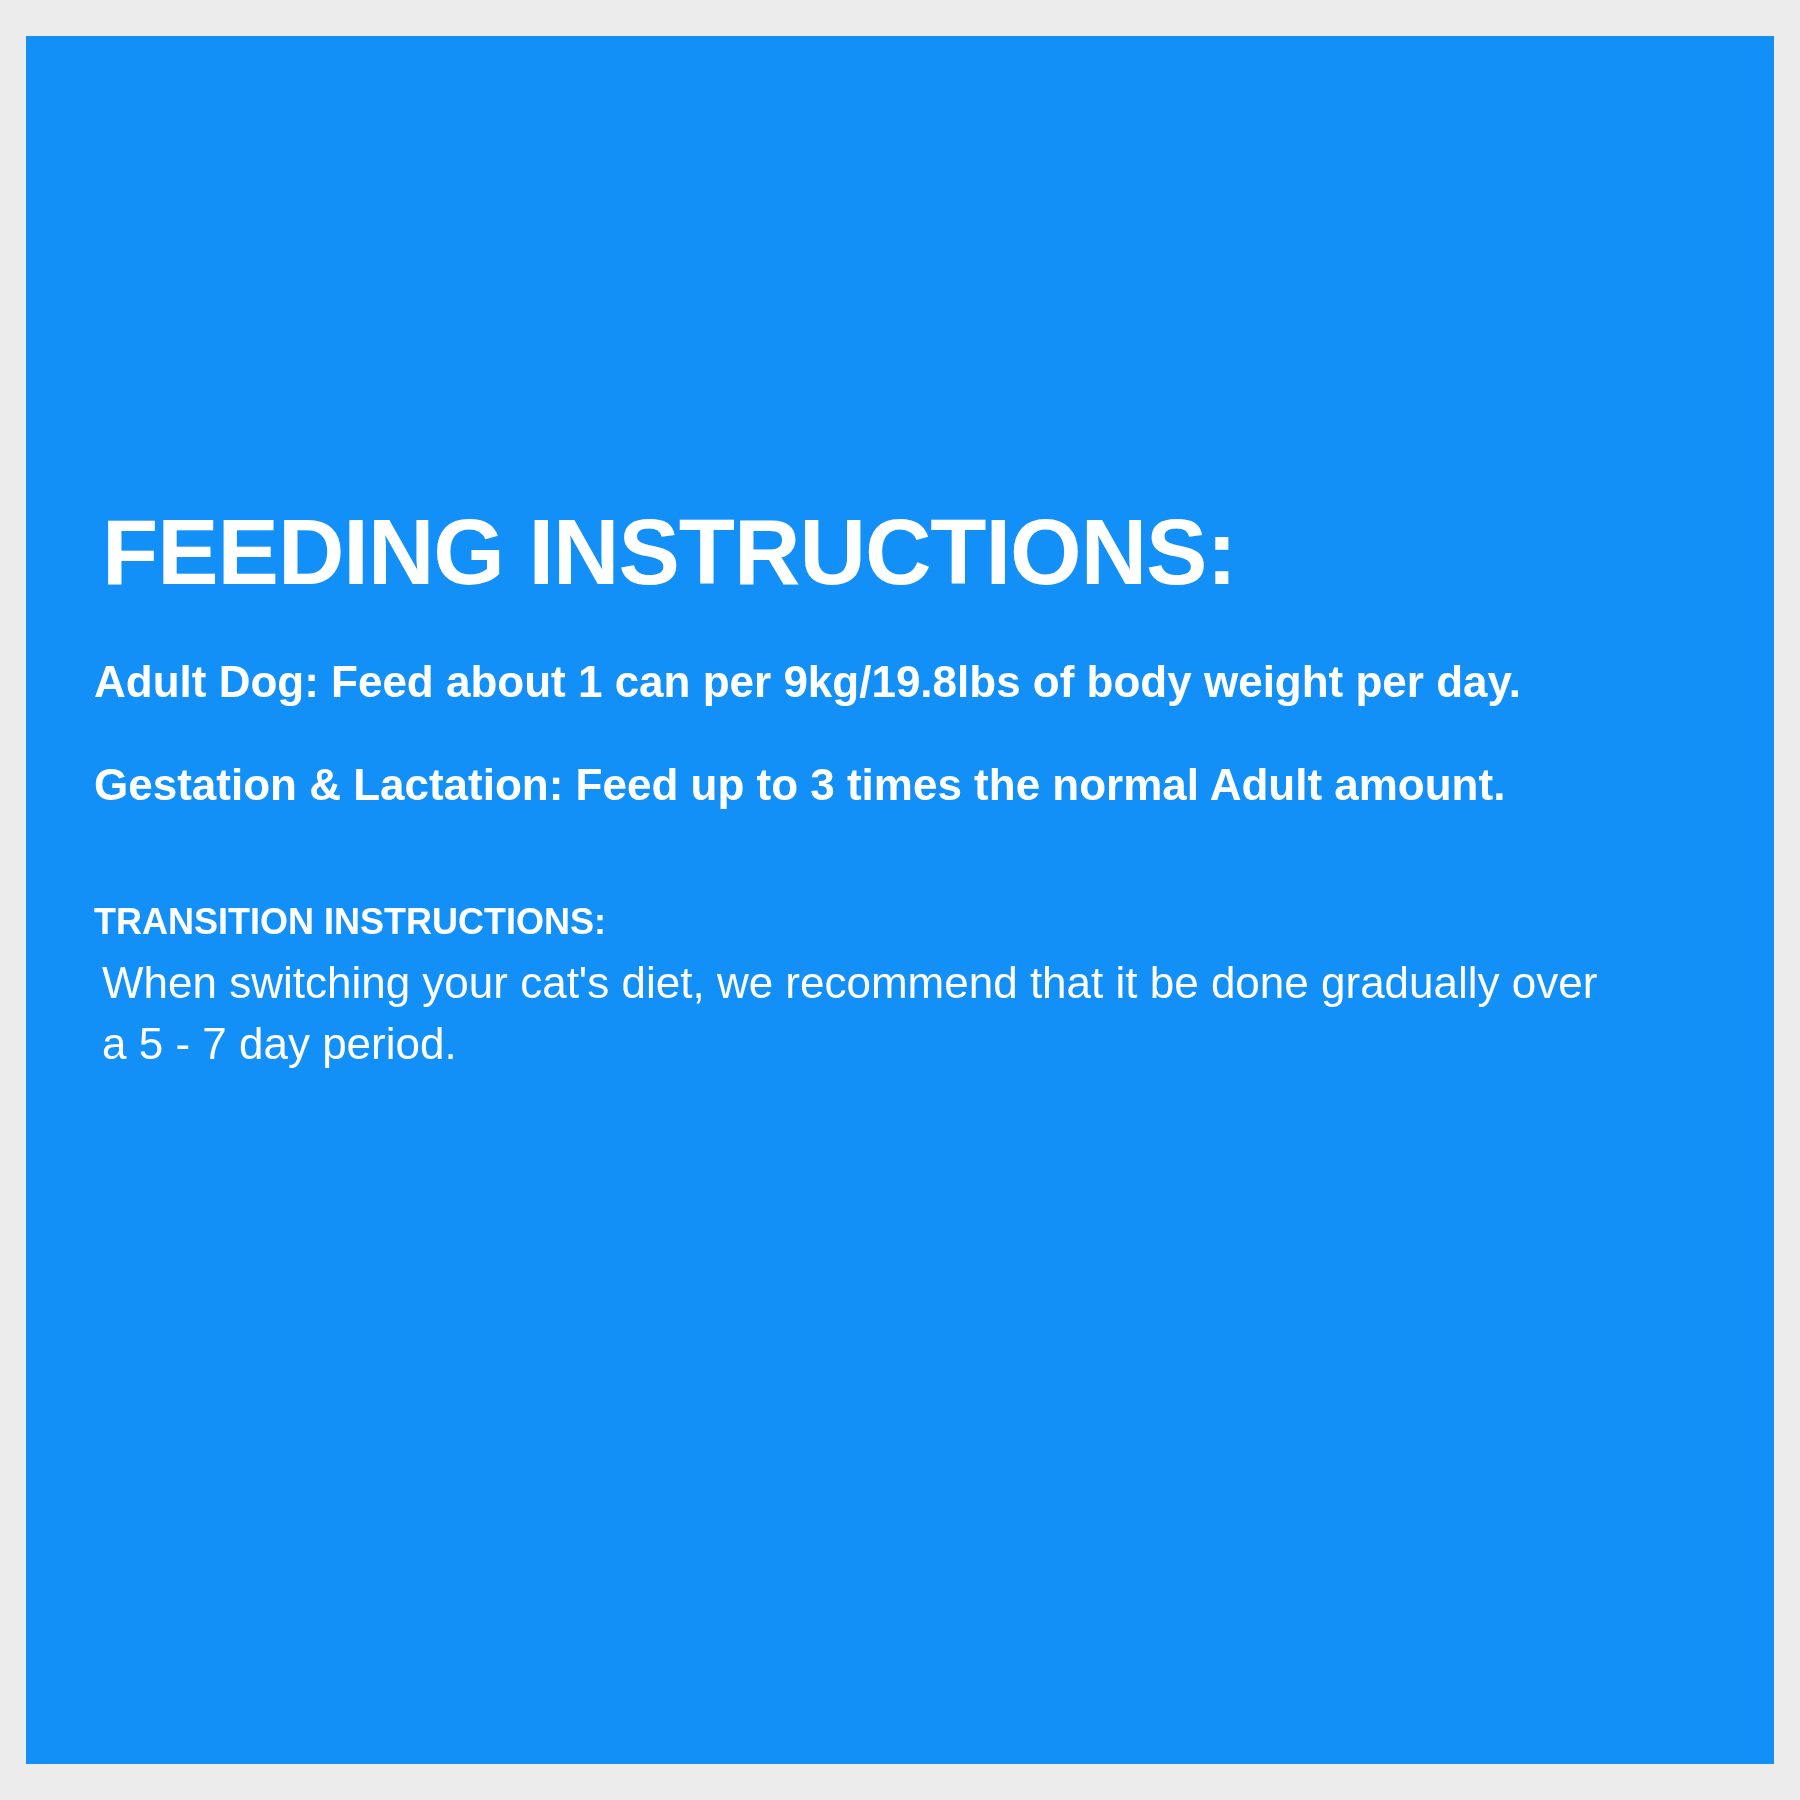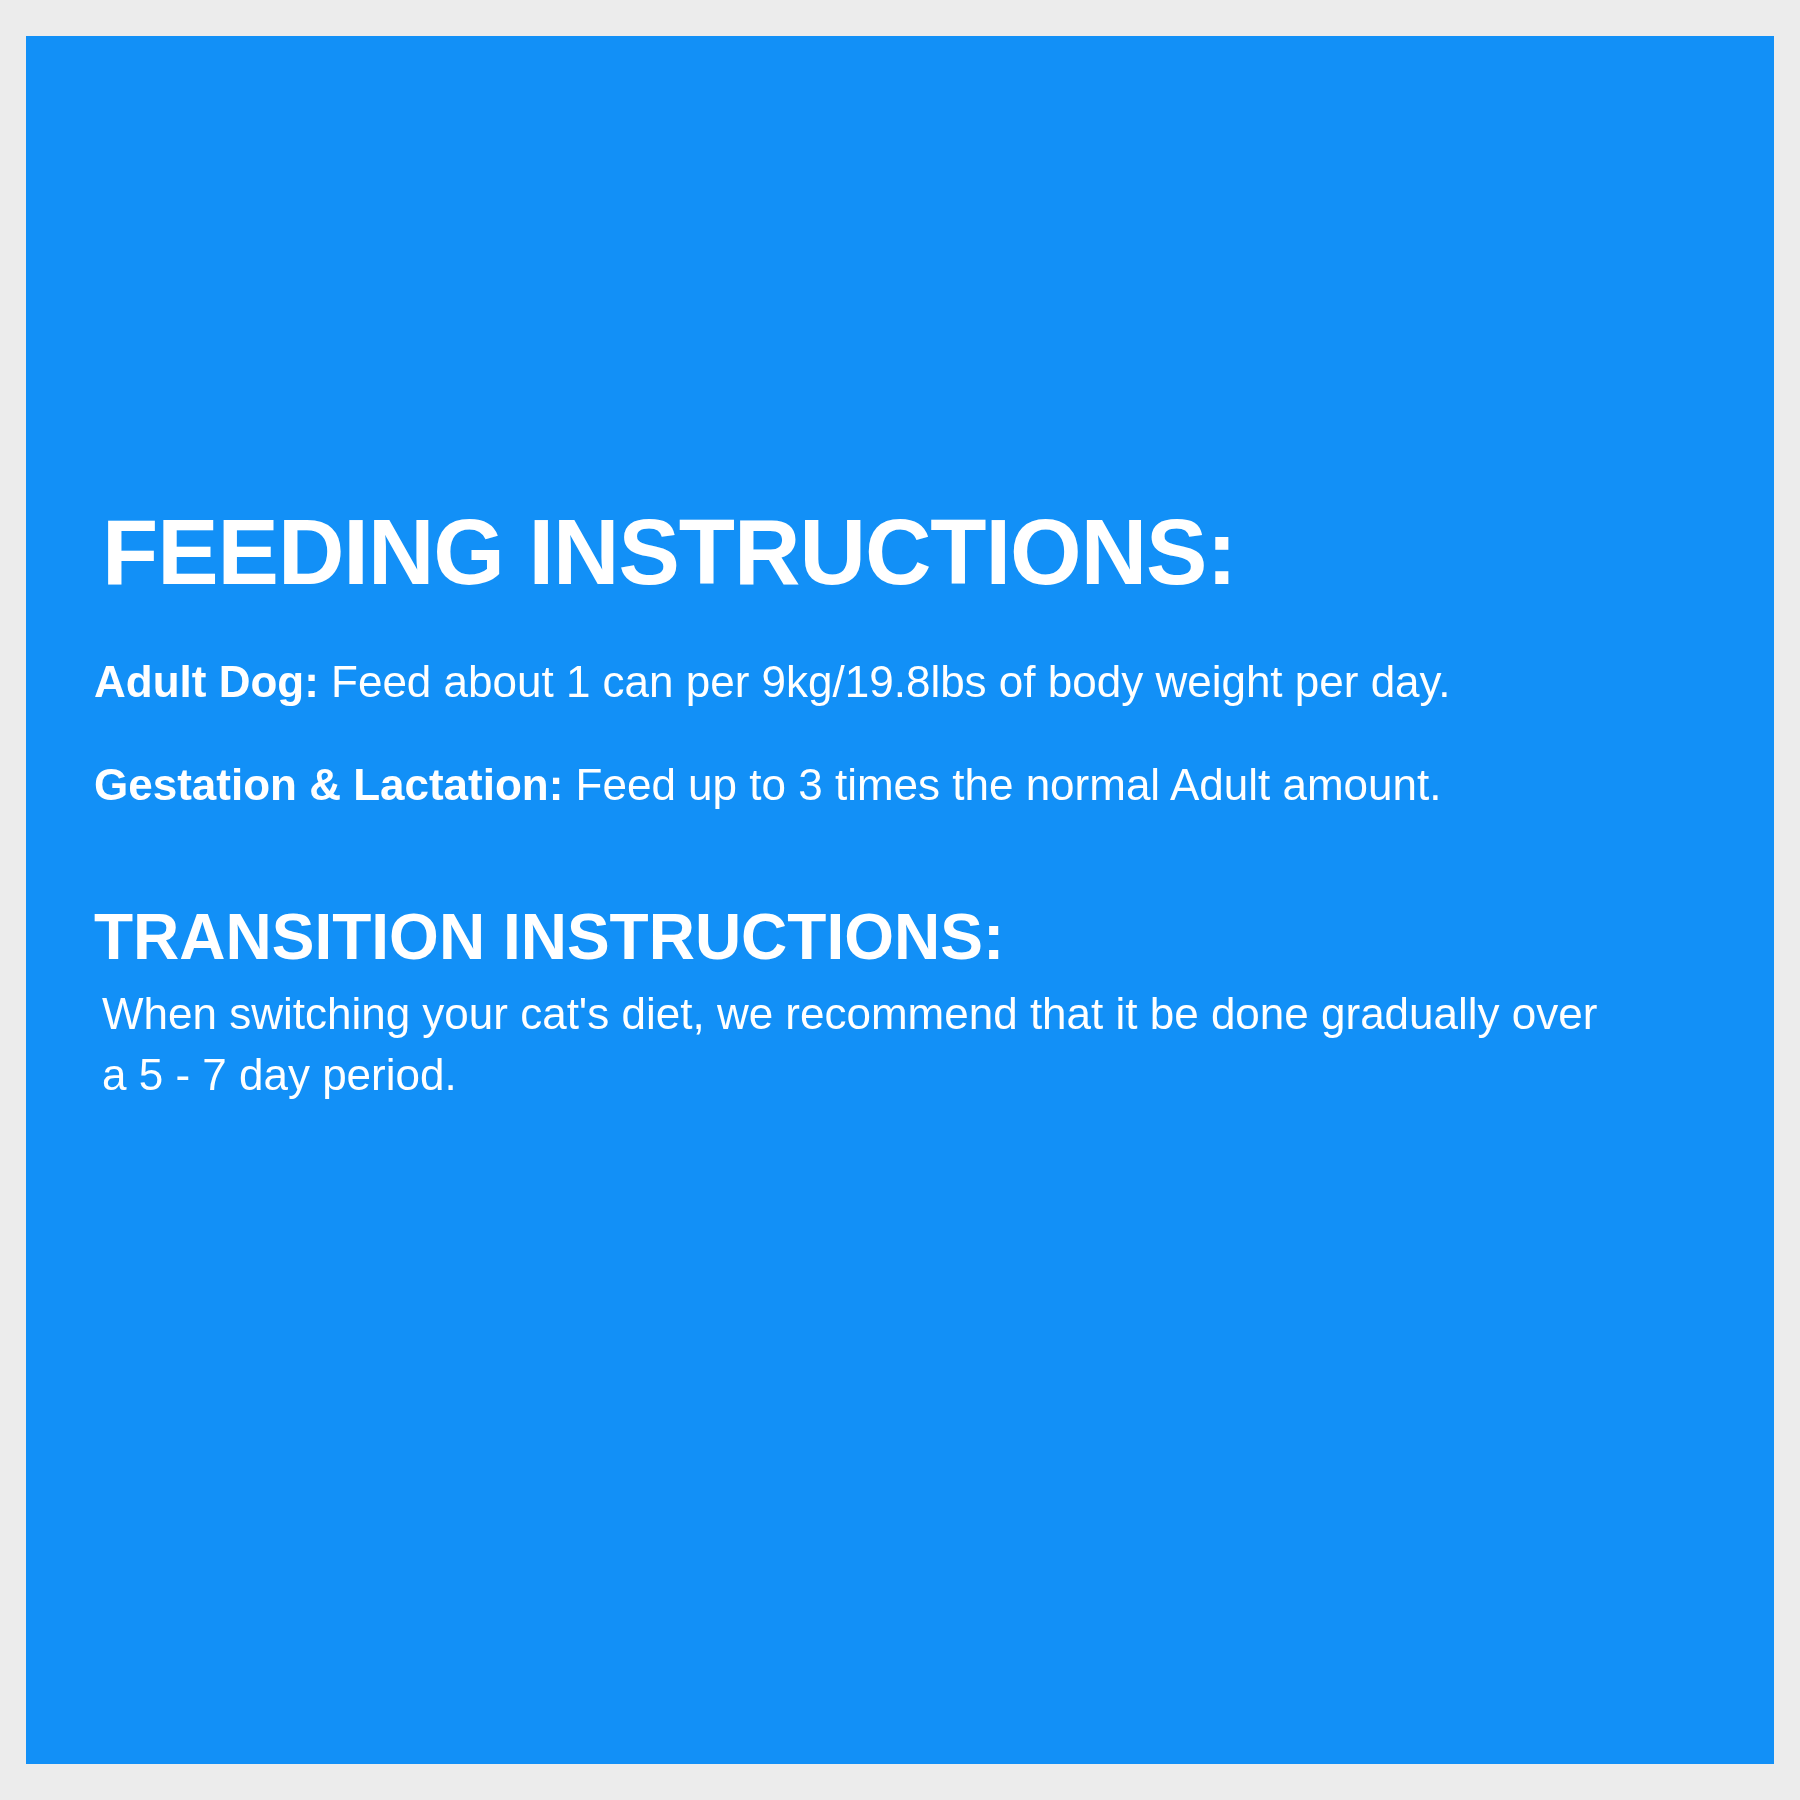--- a/index.html
+++ b/index.html
@@ -39,24 +39,24 @@
   .feed-line {
     font-size: 44px;
     color: #ffffff;
     line-height: 1.2;
     margin: 0 0 50px 0;
   }
   .feed-line .lbl {
     font-weight: bold;
   }
   .feed-line .val {
-    font-weight: normal;
+    font-weight: bold;
   }
   .sub-title {
-    font-size: 64px;
+    font-size: 36px;
     font-weight: bold;
     color: #ffffff;
     line-height: 1.1;
     margin: 90px 0 12px 0;
     letter-spacing: 0px;
   }
   .body-text {
     font-size: 44px;
     color: #ffffff;
     line-height: 1.38;

